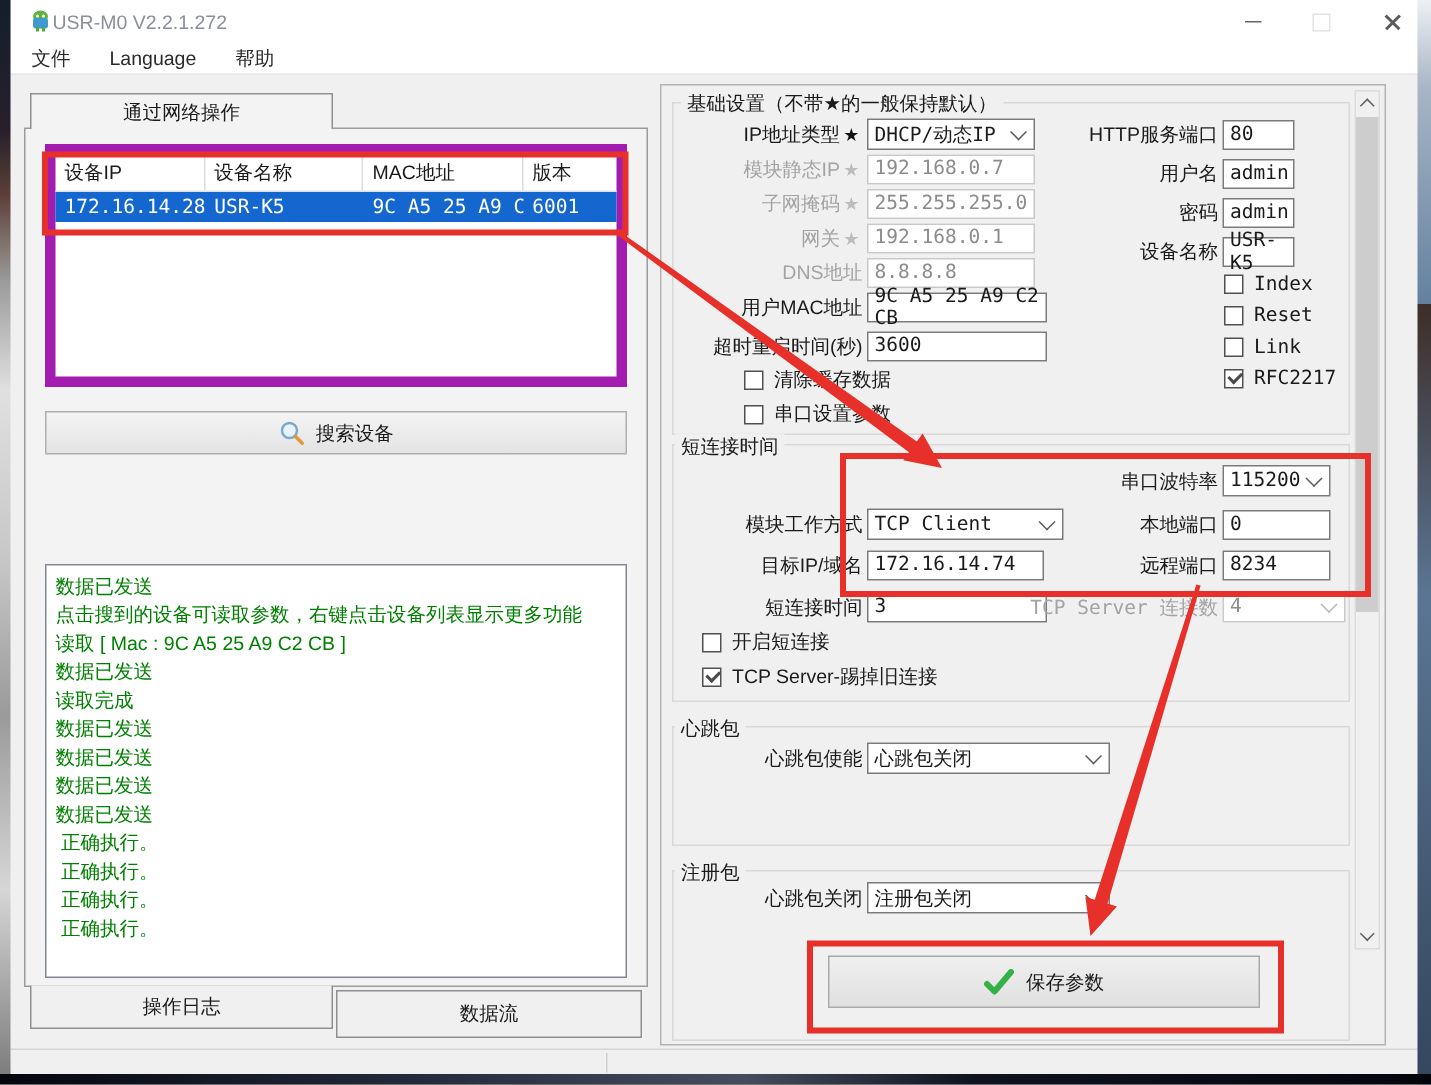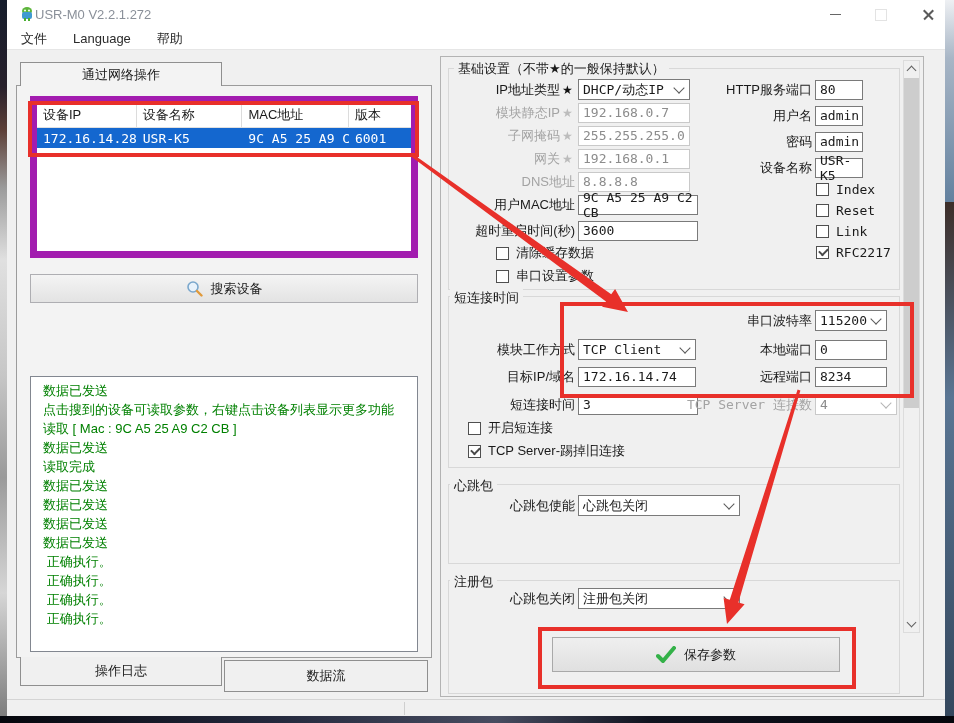--- a/index.html
+++ b/index.html
@@ -22,21 +22,21 @@
   #dev-table{left:30px;top:96px;width:388px;height:162px;background:#fff;border:7px solid #a21caf;box-sizing:border-box;}
   .th-row{display:flex;height:24px;align-items:center;border-bottom:1px solid #e0e0e0;}
   .th{box-sizing:border-box;padding-left:6px;border-right:1px solid #dcdcdc;height:100%;display:flex;align-items:center;cursor:pointer;}
   .tr-sel{display:flex;height:20px;align-items:center;background:#1467cf;color:#fff;cursor:pointer;
           font-family:"DejaVu Sans Mono","Liberation Mono",monospace;font-size:13px;}
   .td{box-sizing:border-box;padding-left:6px;overflow:hidden;white-space:nowrap;}
   
   #search-btn{left:30px;top:274px;width:388px;height:29px;background:linear-gradient(#f4f4f4,#e3e3e3);
       border:1px solid #aeaeb2;box-sizing:border-box;display:flex;align-items:center;justify-content:center;gap:8px;cursor:pointer;}
   #log-box{left:30px;top:376px;width:388px;height:276px;background:#fff;border:1px solid #828790;box-sizing:border-box;
-      padding:4px 12px;color:#008000;line-height:19px;overflow:hidden;}
+      padding:4px 6px;color:#008000;line-height:19px;overflow:hidden;}
   .log-line{white-space:pre-wrap;}
   .frow{position:absolute;display:flex;align-items:center;height:21px;}
   .lbl{text-align:right;white-space:nowrap;}
   .lbl.dis{color:#a3a3a3;}
   .star{width:15px;text-align:center;color:#111;font-size:12px;}
   .star.dis{color:#bcbcbc;}
   .gap{width:3px;}
   .tb{background:#fff;border:1px solid #7a7a7a;height:20px;box-sizing:border-box;display:flex;align-items:center;
       padding:0 4px;font-family:"DejaVu Sans Mono","Liberation Mono",monospace;font-size:13px;cursor:text;}
   .tb.dis{border-color:#c9c9c9;color:#8c8c8c;cursor:default;}
@@ -261,21 +261,21 @@
     <span class="lbl" style="width:172px">串口波特率</span>
       <span class="gap"></span>
     <span class="cmb" style="width:72px">
         <span>115200</span>
         <span class="chev"></span>
       </span>
   </div>
   <div class="frow" style="left:440px;top:339px">
     <span class="lbl" style="width:135px">模块工作方式</span>
       <span class="gap"></span>
-    <span class="cmb" style="width:118px">
+    <span class="cmb" style="width:131px">
         <span>TCP Client</span>
         <span class="chev"></span>
       </span>
   </div>
   <div class="frow" style="left:640px;top:339px">
     <span class="lbl" style="width:172px">本地端口</span>
       <span class="gap"></span>
     <span class="tb" style="width:72px">0</span>
   </div>
   <div class="frow" style="left:440px;top:366px">

